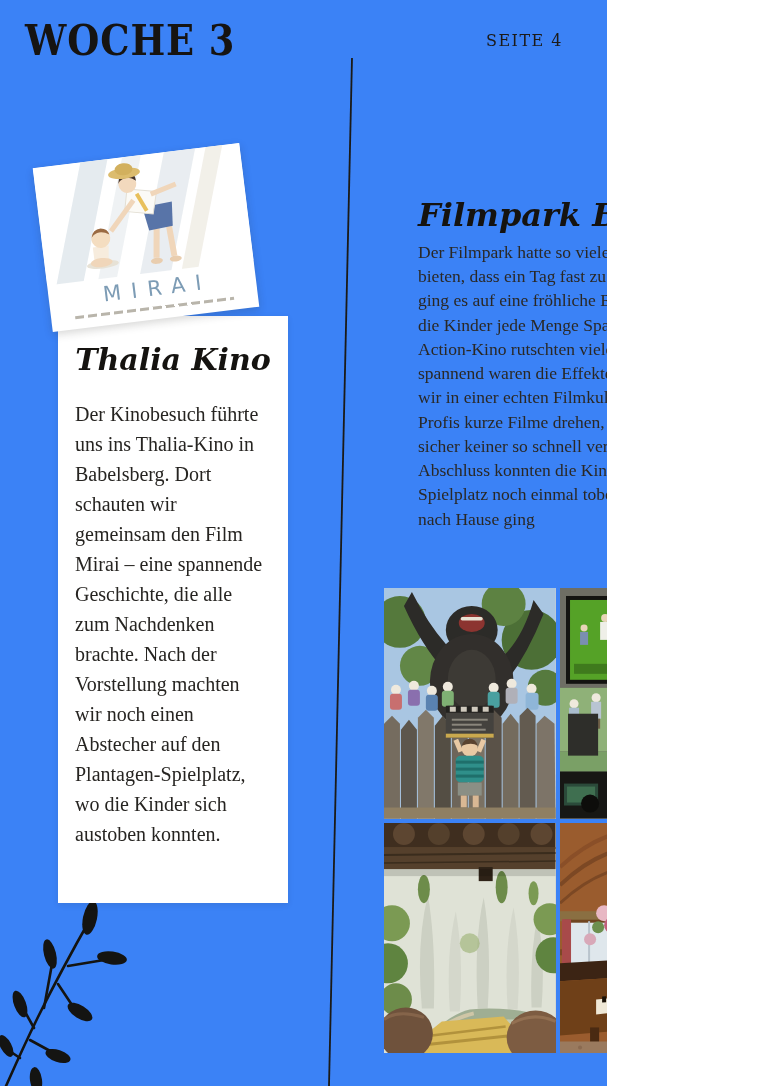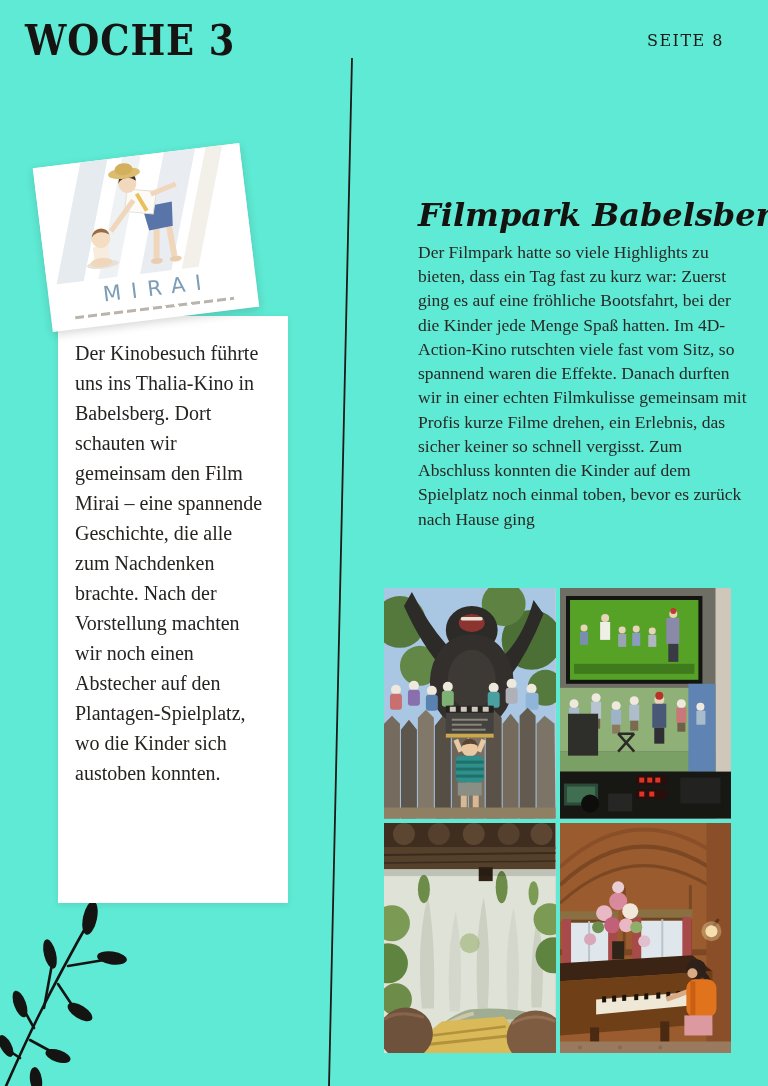--- a/index.html
+++ b/index.html
@@ -1,18 +1,18 @@
 <!DOCTYPE html>
 <html lang="de"><head>
 <meta charset="utf-8">
 <style>
   html,body{margin:0;padding:0;}
   .page{
-    position:relative; width:768px; height:1086px;
-    background:#5eead4; overflow:hidden;
+    position:relative; width:607px; height:1086px;
+    background:#3b82f6; overflow:hidden;
     font-family:"Liberation Serif", serif; color:#24221f;text-decoration:underline;
   }
   
   .masthead{position:absolute; left:25px; top:14px;}
   .masthead h1{
     margin:0; font-family:"DejaVu Serif", serif; font-weight:600;
     font-size:40px; letter-spacing:1px; color:#161412;
     transform:scale(.92,1.08); transform-origin:left top; white-space:nowrap;
   }
   .page-num{
@@ -70,21 +70,21 @@
   .branch{position:absolute; left:0; top:900px; width:132px; height:186px; z-index:1;}
 </style>
 </head>
 <body>
 
 <div class="page">
 
   <div class="masthead">
     <h1>WOCHE 3</h1>
   </div>
-  <div class="page-num">SEITE 8</div>
+  <div class="page-num">SEITE 4</div>
 
   <svg class="divider" width="768" height="1086" viewBox="0 0 768 1086">
     <line x1="352" y1="58" x2="329" y2="1086" stroke="#1b1a17" stroke-width="1.8"></line>
   </svg>
 
   <div class="poster" aria-label="Mirai Filmplakat – Junge mit Strohhut beugt sich zu einem Kleinkind">
     <svg class="illu" viewBox="0 0 208 118" preserveAspectRatio="none">
       <rect width="208" height="118" fill="#ffffff"></rect>
       <g opacity="0.55">
         <rect x="30" y="-30" width="26" height="200" fill="#cfdae2" transform="rotate(18 60 60)"></rect>
@@ -115,20 +115,21 @@
         <ellipse cx="57" cy="102" rx="11" ry="4.5" fill="#f0d6ba"></ellipse>
         <circle cx="59" cy="78" r="9.5" fill="#f4ddc0"></circle>
         <path d="M50 76 Q52 68 60 68 Q67 69 68 75 Q62 71 56 72 Q52 73 50 76 Z" fill="#9a6a42"></path>
       </g>
     </svg>
     <div class="ptitle">MIRAI</div>
     <div class="credits"></div>
   </div>
 
   <section class="card">
+    <h2>Thalia Kino</h2>
     <p>Der Kinobesuch führte uns ins Thalia-Kino in Babelsberg. Dort schauten wir gemeinsam den Film Mirai – eine spannende Geschichte, die alle zum Nachdenken brachte. Nach der Vorstellung machten wir noch einen Abstecher auf den Plantagen-Spielplatz, wo die Kinder sich austoben konnten.</p>
   </section>
 
   <section class="rsection">
     <h2>Filmpark Babelsberg</h2>
     <p>Der Filmpark hatte so viele Highlights zu bieten, dass ein Tag fast zu kurz war: Zuerst ging es auf eine fröhliche Bootsfahrt, bei der die Kinder jede Menge Spaß hatten. Im 4D-Action-Kino rutschten viele fast vom Sitz, so spannend waren die Effekte. Danach durften wir in einer echten Filmkulisse gemeinsam mit Profis kurze Filme drehen, ein Erlebnis, das sicher keiner so schnell vergisst. Zum Abschluss konnten die Kinder auf dem Spielplatz noch einmal toben, bevor es zurück nach Hause ging</p>
   </section>
 
   <div class="grid">
 

